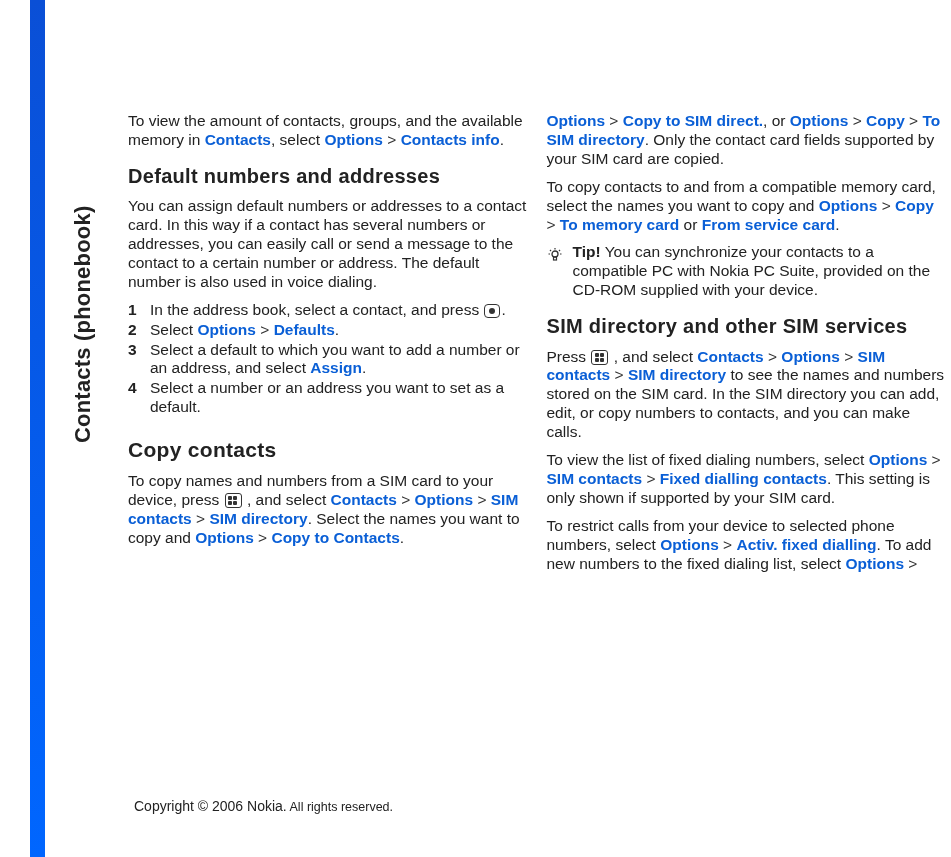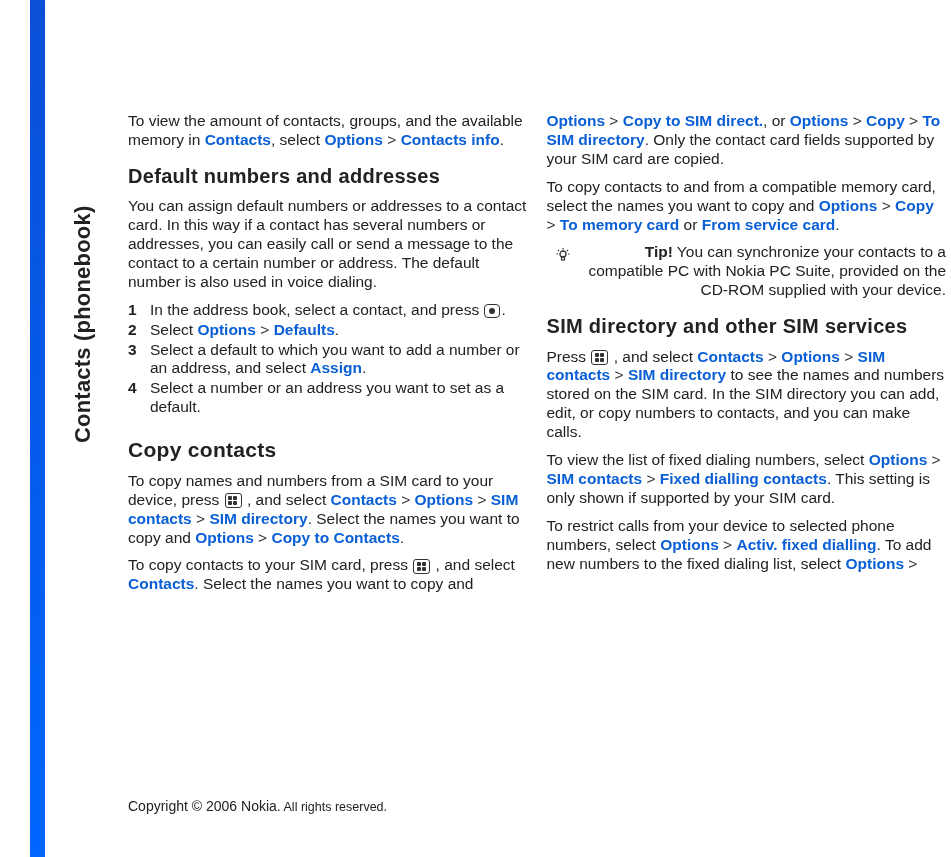--- a/index.html
+++ b/index.html
@@ -154,34 +154,33 @@
     .tip-icon {
       display: inline-block;
       width: 16px;
       height: 16px;
       vertical-align: middle;
       margin-right: 2px;
     }
     .tip-row {
       display: flex;
       margin: 7px 0 10px 0;
-      text-align: right;
     }
     .tip-row .tip-icon-cell {
       width: 26px;
       flex-shrink: 0;
       padding-top: 2px;
     }
     .tip-row .tip-text {
       flex: 1;
     }
     .copyright {
       position: absolute;
       bottom: 43px;
-      left: 18px;
+      left: 24px;
       font-size: 14px;
       color: #222;
     }
     .copyright .small {
       font-size: 12.5px;
     }
     .page-num-overlay {
       position: absolute;
       bottom: 35px;
       left: -55px;
@@ -244,23 +243,20 @@
         </li>
       </ol>
 
 
       <h1>Copy contacts</h1>
 
       <p>
         <span>To copy names and numbers from a SIM card to your device, press </span><span class="icon-menu"></span><span> , and select </span><span class="link">Contacts</span><span class="gt"> &gt; </span><span class="link">Options</span><span class="gt"> &gt; </span><span class="link">SIM contacts</span><span class="gt"> &gt; </span><span class="link">SIM directory</span><span>. Select the names you want to copy and </span><span class="link">Options</span><span class="gt"> &gt; </span><span class="link">Copy to Contacts</span><span>.</span>
       </p>
 
-      <p>
-        <span>To copy contacts to your SIM card, press </span><span class="icon-menu"></span><span> , and select </span><span class="link">Contacts</span><span>. Select the names you want to copy and </span>
-      </p>
     </div>
 
     <div class="column">
       <p>
         <span class="link">Options</span><span class="gt"> &gt; </span><span class="link">Copy to SIM direct.</span><span>, or </span><span class="link">Options</span><span class="gt"> &gt; </span><span class="link">Copy</span><span class="gt"> &gt; </span><span class="link">To SIM directory</span><span>. Only the contact card fields supported by your SIM card are copied.</span>
       </p>
 
       <p>
         <span>To copy contacts to and from a compatible memory card, select the names you want to copy and </span><span class="link">Options</span><span class="gt"> &gt; </span><span class="link">Copy</span><span class="gt"> &gt; </span><span class="link">To memory card</span><span> or </span><span class="link">From service card</span><span>.</span>
       </p>

